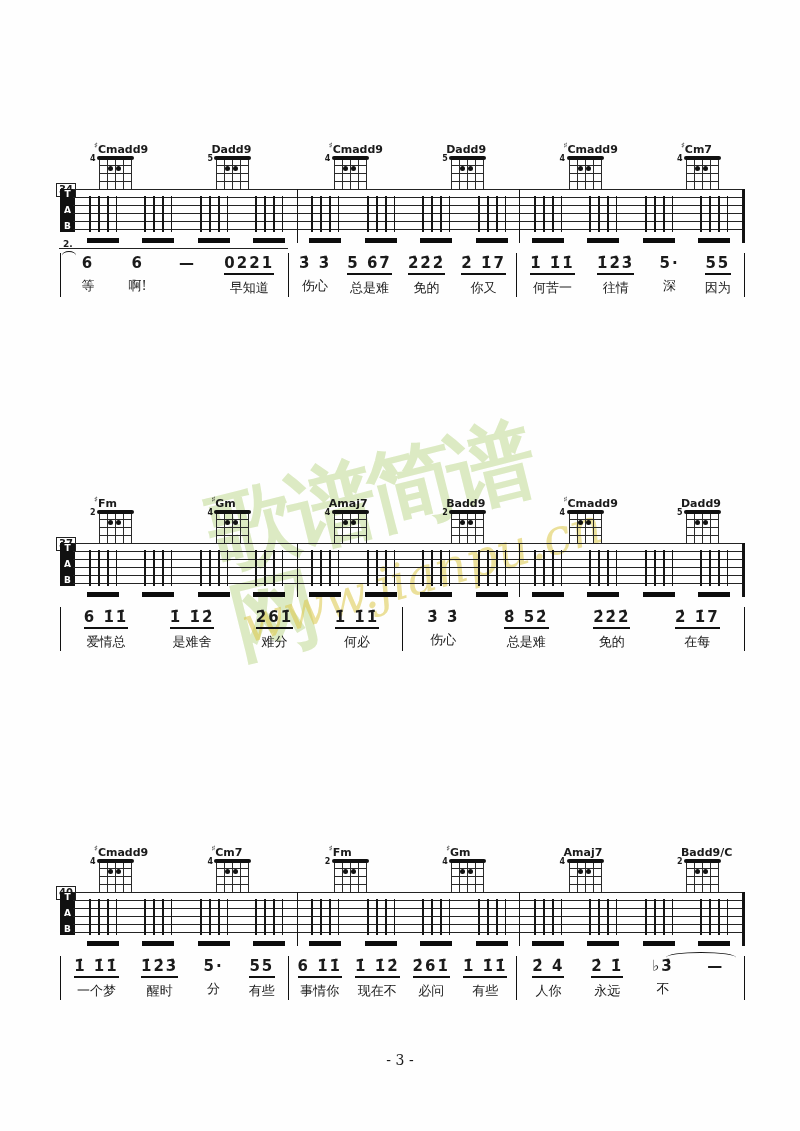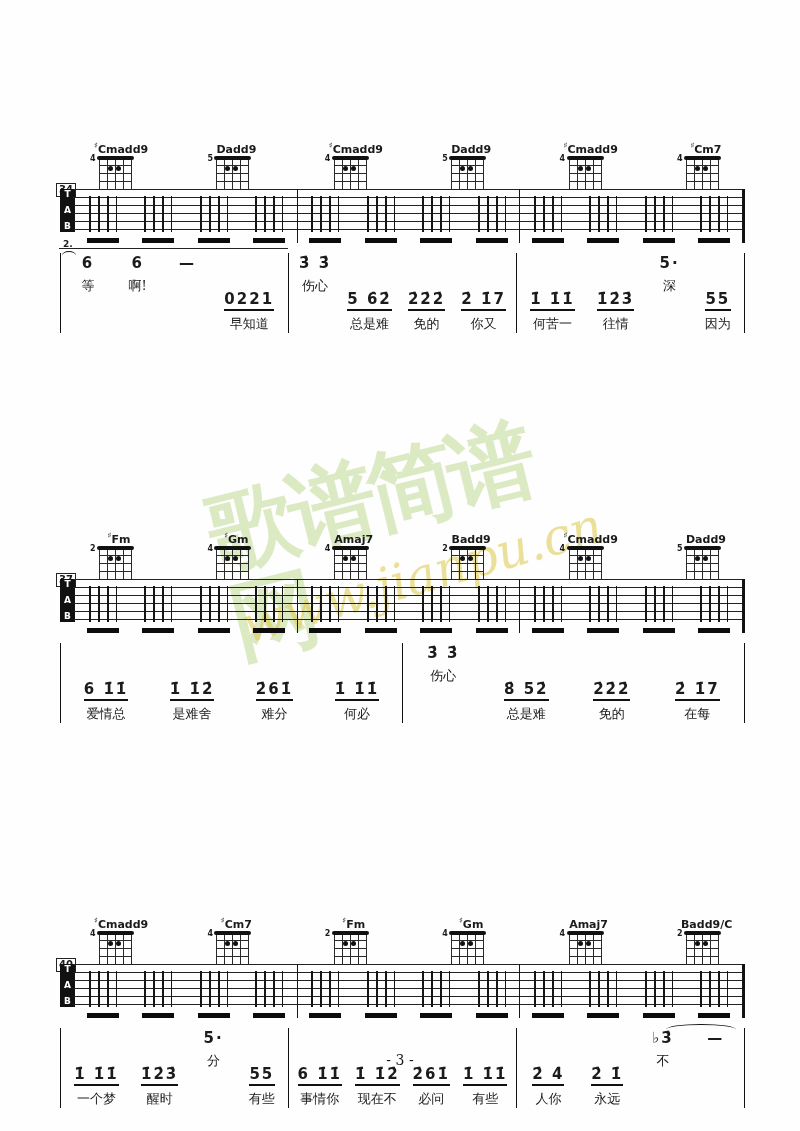--- a/index.html
+++ b/index.html
@@ -1,21 +1,21 @@
 <!DOCTYPE html>
 <html><head>
 <meta charset="utf-8">
 <style>
   html,body{margin:0;padding:0;background:#ffffff;}
   #page{position:relative;width:800px;height:1131px;background:#fefefe;overflow:hidden;
         font-family:"DejaVu Sans","Liberation Sans",sans-serif;color:#1b1b1b;}
   .system{position:absolute;left:60px;width:685px;}
   
   .chord-row{position:relative;display:flex;justify-content:space-between;align-items:flex-end;height:56px;padding:0 14px 0 34px;}
-  .chord{width:50px;text-align:center;}
+  .chord{width:50px;text-align:left;}
   .chord .cname{font-size:11px;font-weight:bold;white-space:nowrap;letter-spacing:0;}
   .chord .cname sup{font-size:8px;}
   .diagram{position:relative;width:40px;height:32px;margin:1px auto 0;
      background:
        repeating-linear-gradient(to right,#2a2a2a 0 1px,transparent 1px 8px),
        repeating-linear-gradient(to bottom,#2a2a2a 0 1px,transparent 1px 8px);
      background-size:33px 33px;background-repeat:no-repeat;}
   .diagram .barre{position:absolute;left:-2px;top:-1px;width:37px;height:4px;background:#111;border-radius:2px;}
   .diagram .dot1{position:absolute;left:9px;top:9px;width:5px;height:5px;background:#111;border-radius:50%;}
   .diagram .dot2{position:absolute;left:17px;top:9px;width:5px;height:5px;background:#111;border-radius:50%;}
@@ -36,21 +36,21 @@
      background:repeating-linear-gradient(to right,#151515 0 2px,transparent 2px 9px);}
   .sgroup .beam{position:absolute;left:1px;right:1px;bottom:0;height:5px;background:#0c0c0c;}
   
   .note-row{display:flex;margin-top:10px;}
   .nmeasure{display:flex;flex:1;justify-content:space-around;border-left:1.5px solid #111;position:relative;padding:0 2px;}
   .nmeasure:last-child{border-right:1.5px solid #111;}
   .nmeasure.volta::before{content:"";position:absolute;left:-2px;right:0;top:-5px;border-top:1.2px solid #222;}
   .vlabel{position:absolute;left:2px;top:-14px;font-size:9px;font-weight:bold;}
   .ncell{position:relative;text-align:center;min-width:26px;}
   .ntext{font-size:15px;font-weight:bold;letter-spacing:2px;white-space:nowrap;line-height:20px;}
-  .ntext.ul{border-bottom:2px solid #111;margin-top:36px;}
+  .ntext.ul{border-bottom:2px solid #111;}
   .ltext{font-size:13px;font-family:"DejaVu Serif","Liberation Serif",serif;white-space:nowrap;margin-top:4px;min-height:17px;}
   .arcin{position:absolute;left:-13px;top:-2px;width:14px;height:8px;border-top:1.6px solid #111;border-radius:50% 50% 0 0;}
   .arcout{position:absolute;left:16px;top:-4px;width:70px;height:10px;border-top:1.6px solid #111;border-radius:50% 50% 0 0;}
   
   #wm-main{position:absolute;left:215px;top:440px;width:400px;font-size:88px;font-weight:bold;
      color:#c6dd9c;opacity:.6;transform:rotate(-14deg);line-height:92px;letter-spacing:-6px;
      font-family:"DejaVu Serif","Liberation Serif",serif;z-index:0;}
   #wm-url{position:absolute;left:235px;top:540px;width:420px;font-size:50px;font-style:italic;
      color:#dcc84a;opacity:.55;transform:rotate(-16deg);font-family:"DejaVu Serif","Liberation Serif",serif;z-index:0;}
   #pageno{position:absolute;left:0;right:0;top:1052px;text-align:center;font-size:14px;
@@ -204,21 +204,21 @@
               <div class="ntext ul">0221</div>
               <div class="ltext">早知道</div>
             </div>
           </div>
           <div class="nmeasure">
             <div class="ncell">
               <div class="ntext">3̇ 3̇</div>
               <div class="ltext">伤心</div>
             </div>
             <div class="ncell">
-              <div class="ntext ul">5 6̇2̇</div>
+              <div class="ntext ul">5 6̇7̇</div>
               <div class="ltext">总是难</div>
             </div>
             <div class="ncell">
               <div class="ntext ul">2̇2̇2̇</div>
               <div class="ltext">免的</div>
             </div>
             <div class="ncell">
               <div class="ntext ul">2̇ 1̇7</div>
               <div class="ltext">你又</div>
             </div>

